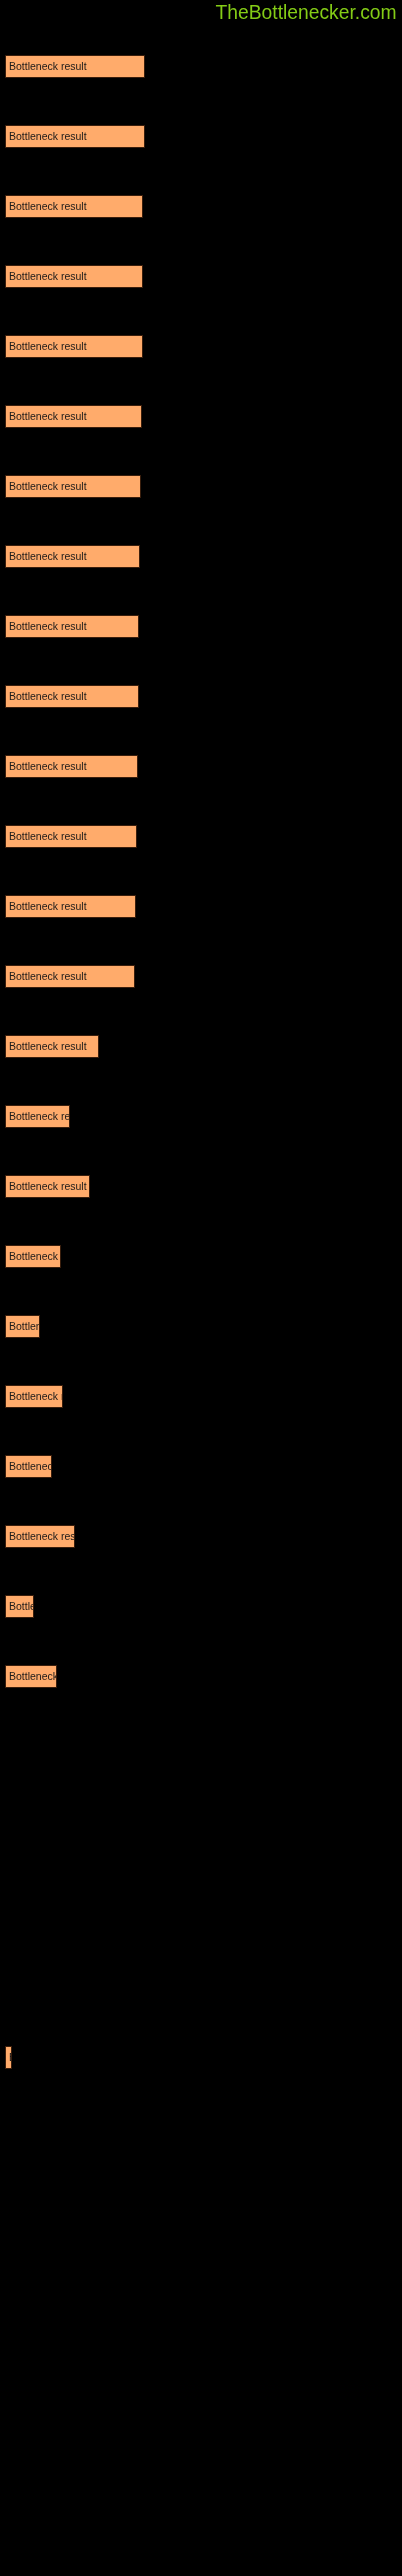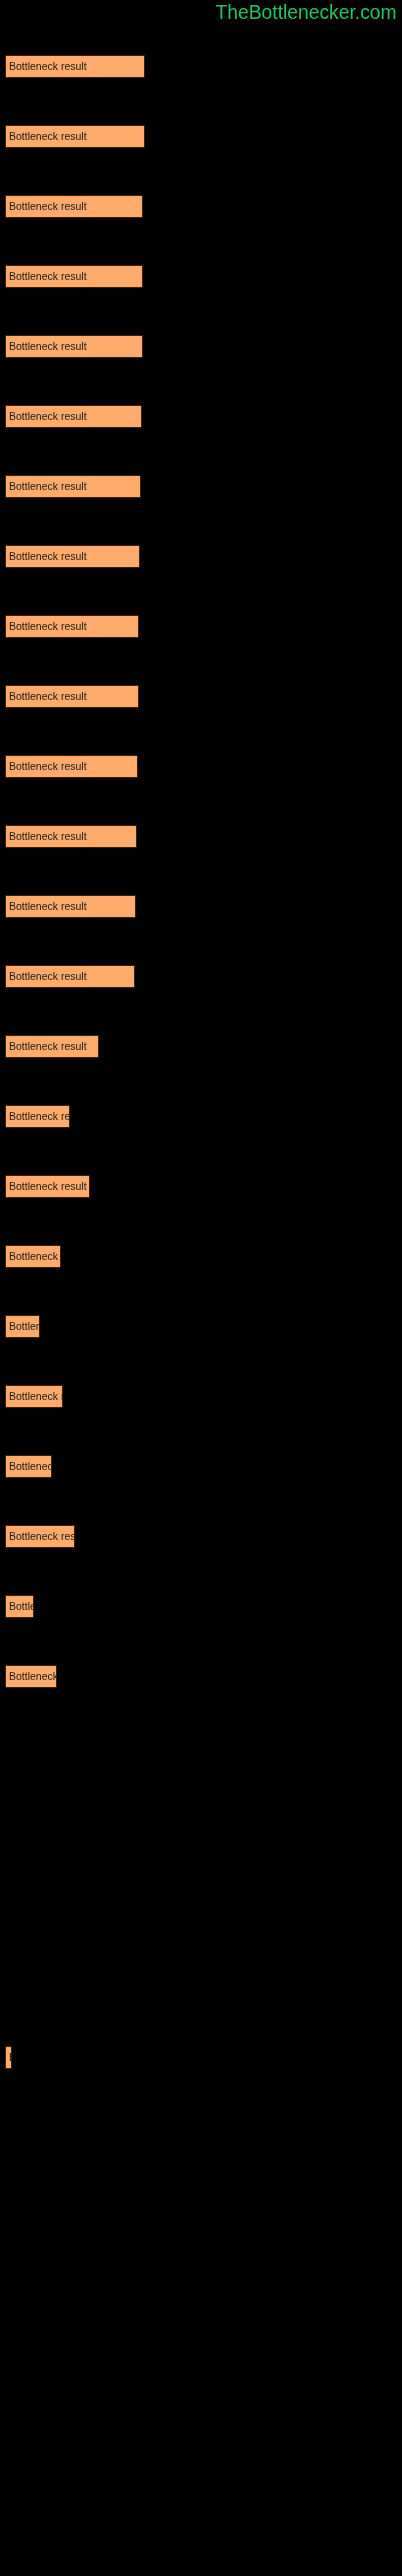--- a/index.html
+++ b/index.html
@@ -25,21 +25,21 @@
     background: #000000;
   }
 
   .watermark {
     position: absolute;
     right: 6.4px;
     top: 1.6px;
     font-family: "Liberation Sans", sans-serif;
     font-size: 19.3px;
     line-height: 22.5px;
-    color: #22c55e;
+    color: #84cc16;
     letter-spacing: 0px;
     white-space: nowrap;
     text-align: left;
     user-select: none;
   }
 
   .bars-layer {
     position: absolute;
     left: 0;
     top: 8px;

